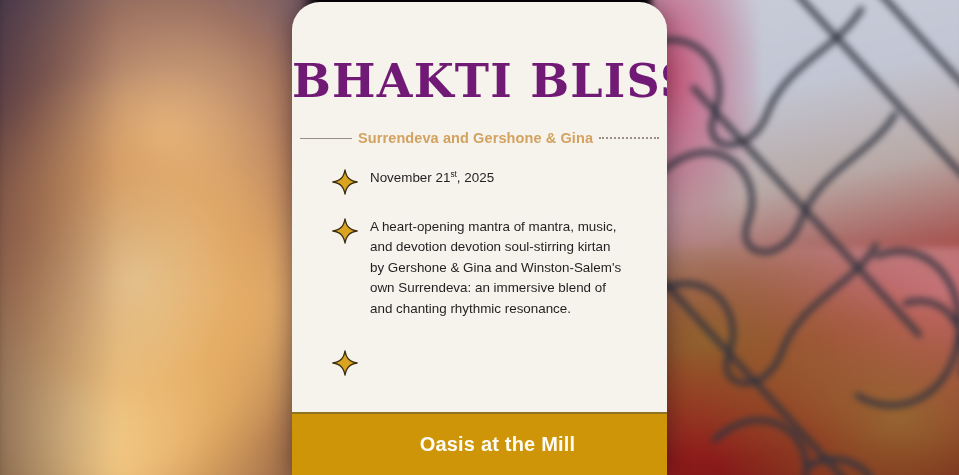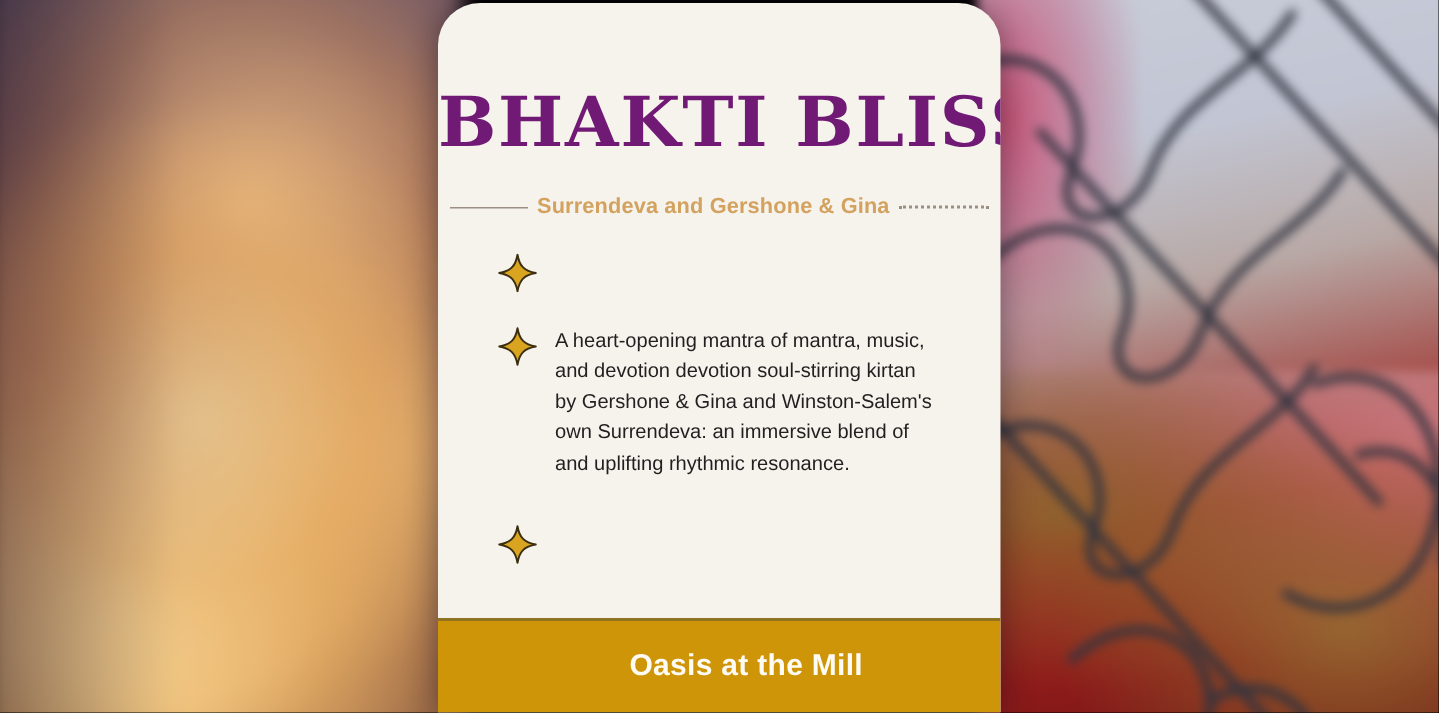--- a/index.html
+++ b/index.html
@@ -237,33 +237,34 @@
         <span class="rule-dotted"></span>
       </div>
 
       <div class="bullets">
 
         <div class="bullet sp-date">
           <svg class="star" viewBox="0 0 32 32">
             <path d="M16 1 C 17.6 10.4 21.6 14.4 31 16 C 21.6 17.6 17.6 21.6 16 31 C 14.4 21.6 10.4 17.6 1 16 C 10.4 14.4 14.4 10.4 16 1 Z" fill="#d9a521" stroke="#3c2f10" stroke-width="1.6" stroke-linejoin="round"></path>
           </svg>
           <div class="bullet-text">
+            <span class="line"><span>November 21</span><sup>st</sup><span>, 2025</span></span>
           </div>
         </div>
 
         <div class="bullet sp-desc">
           <svg class="star" viewBox="0 0 32 32">
             <path d="M16 1 C 17.6 10.4 21.6 14.4 31 16 C 21.6 17.6 17.6 21.6 16 31 C 14.4 21.6 10.4 17.6 1 16 C 10.4 14.4 14.4 10.4 16 1 Z" fill="#d9a521" stroke="#3c2f10" stroke-width="1.6" stroke-linejoin="round"></path>
           </svg>
           <div class="bullet-text">
             <span class="line">A heart-opening mantra of mantra, music,</span>
             <span class="line">and devotion devotion soul-stirring kirtan</span>
             <span class="line">by Gershone &amp; Gina and Winston-Salem's</span>
             <span class="line">own Surrendeva: an immersive blend of</span>
-            <span class="line">and uplifting rhythmic resonance.</span>
+            <span class="line">and chanting rhythmic resonance.</span>
           </div>
         </div>
 
         <div class="bullet sp-price">
           <svg class="star" viewBox="0 0 32 32">
             <path d="M16 1 C 17.6 10.4 21.6 14.4 31 16 C 21.6 17.6 17.6 21.6 16 31 C 14.4 21.6 10.4 17.6 1 16 C 10.4 14.4 14.4 10.4 16 1 Z" fill="#d9a521" stroke="#3c2f10" stroke-width="1.6" stroke-linejoin="round"></path>
           </svg>
         </div>
 
       </div>

